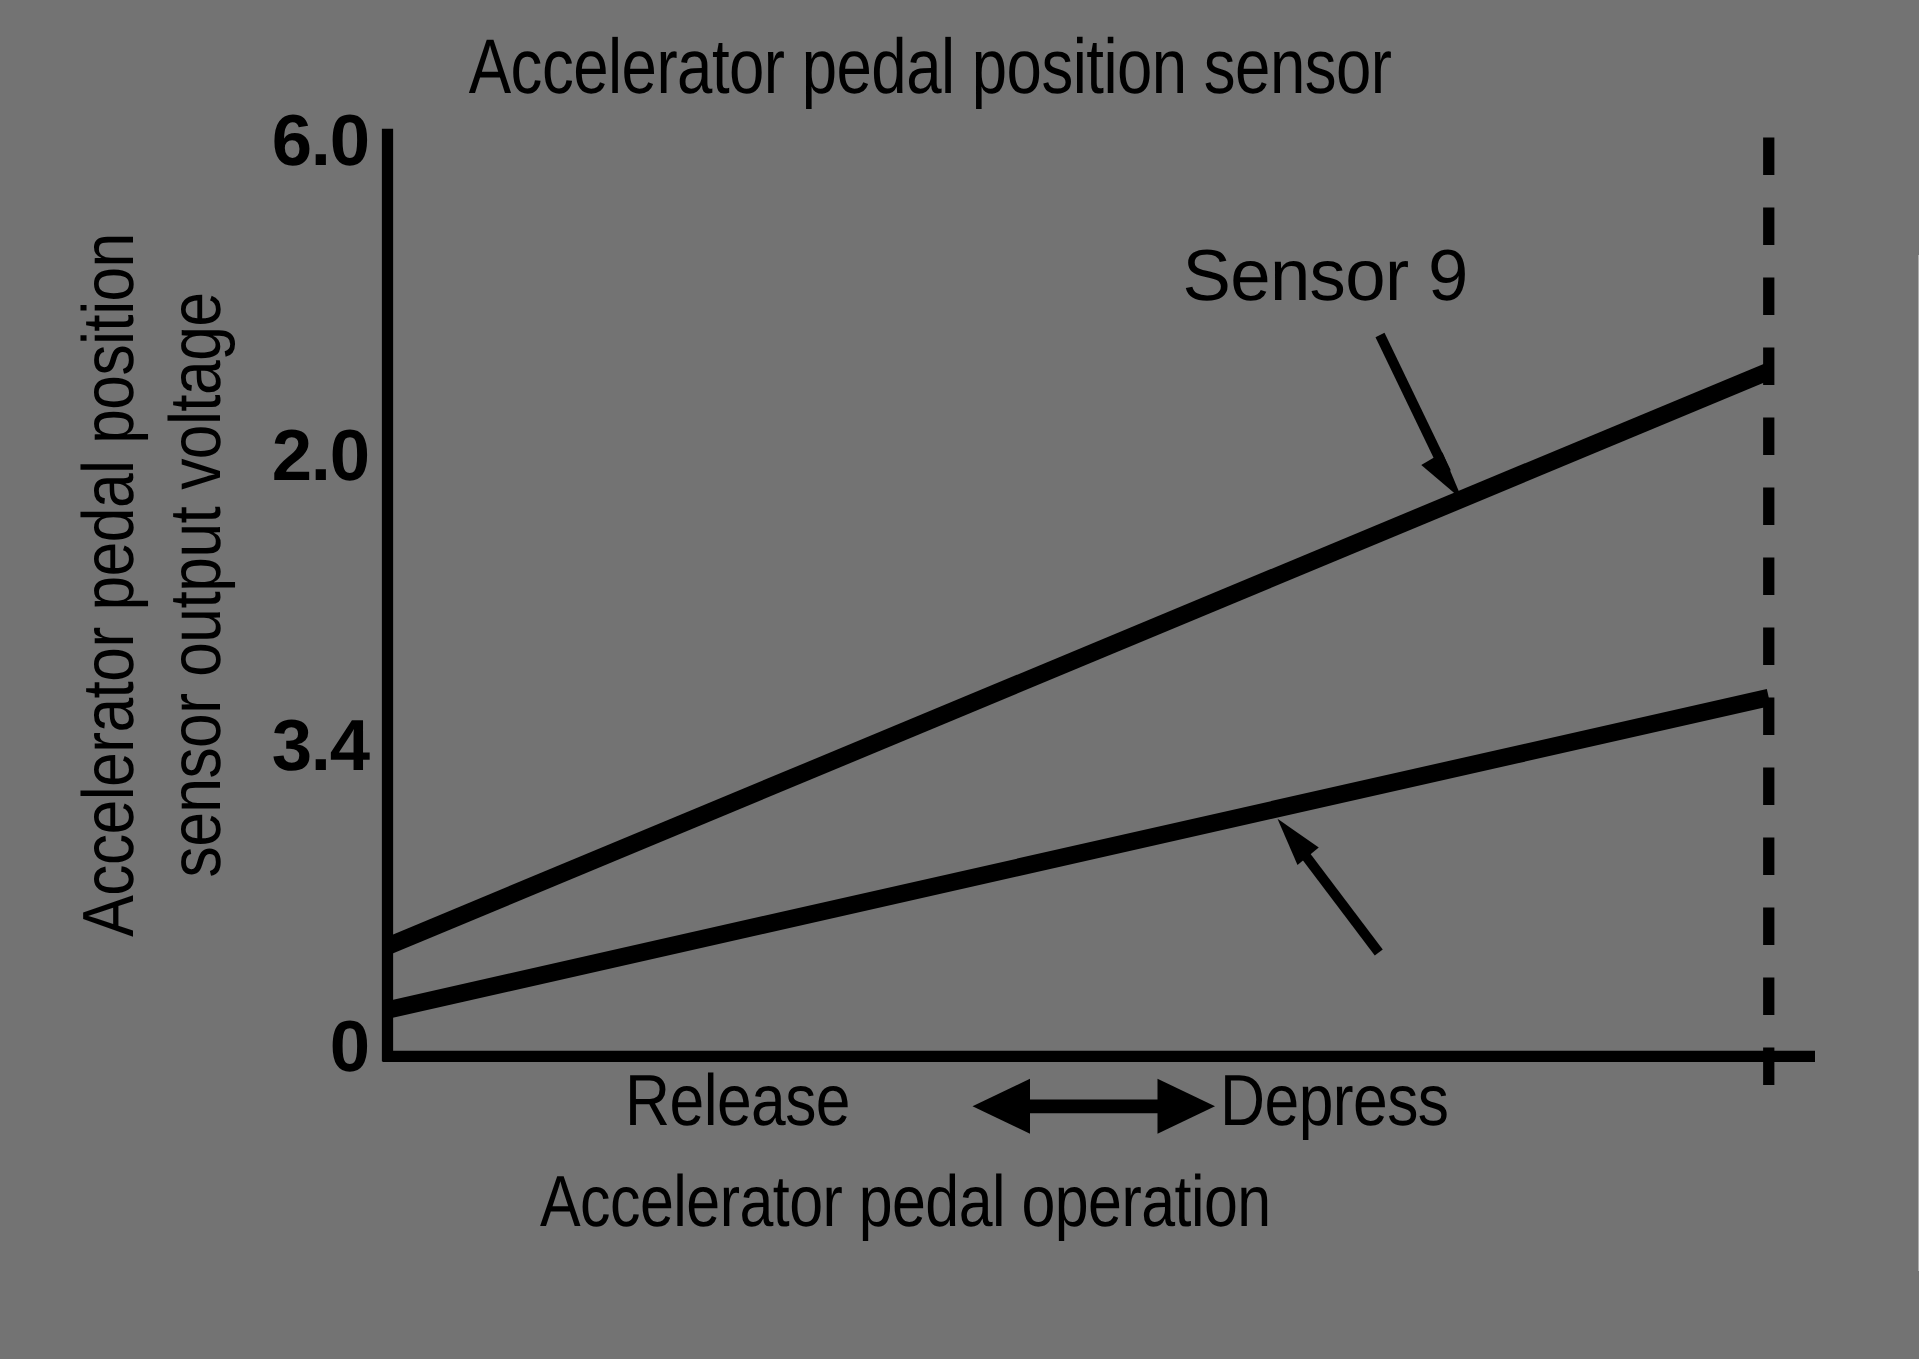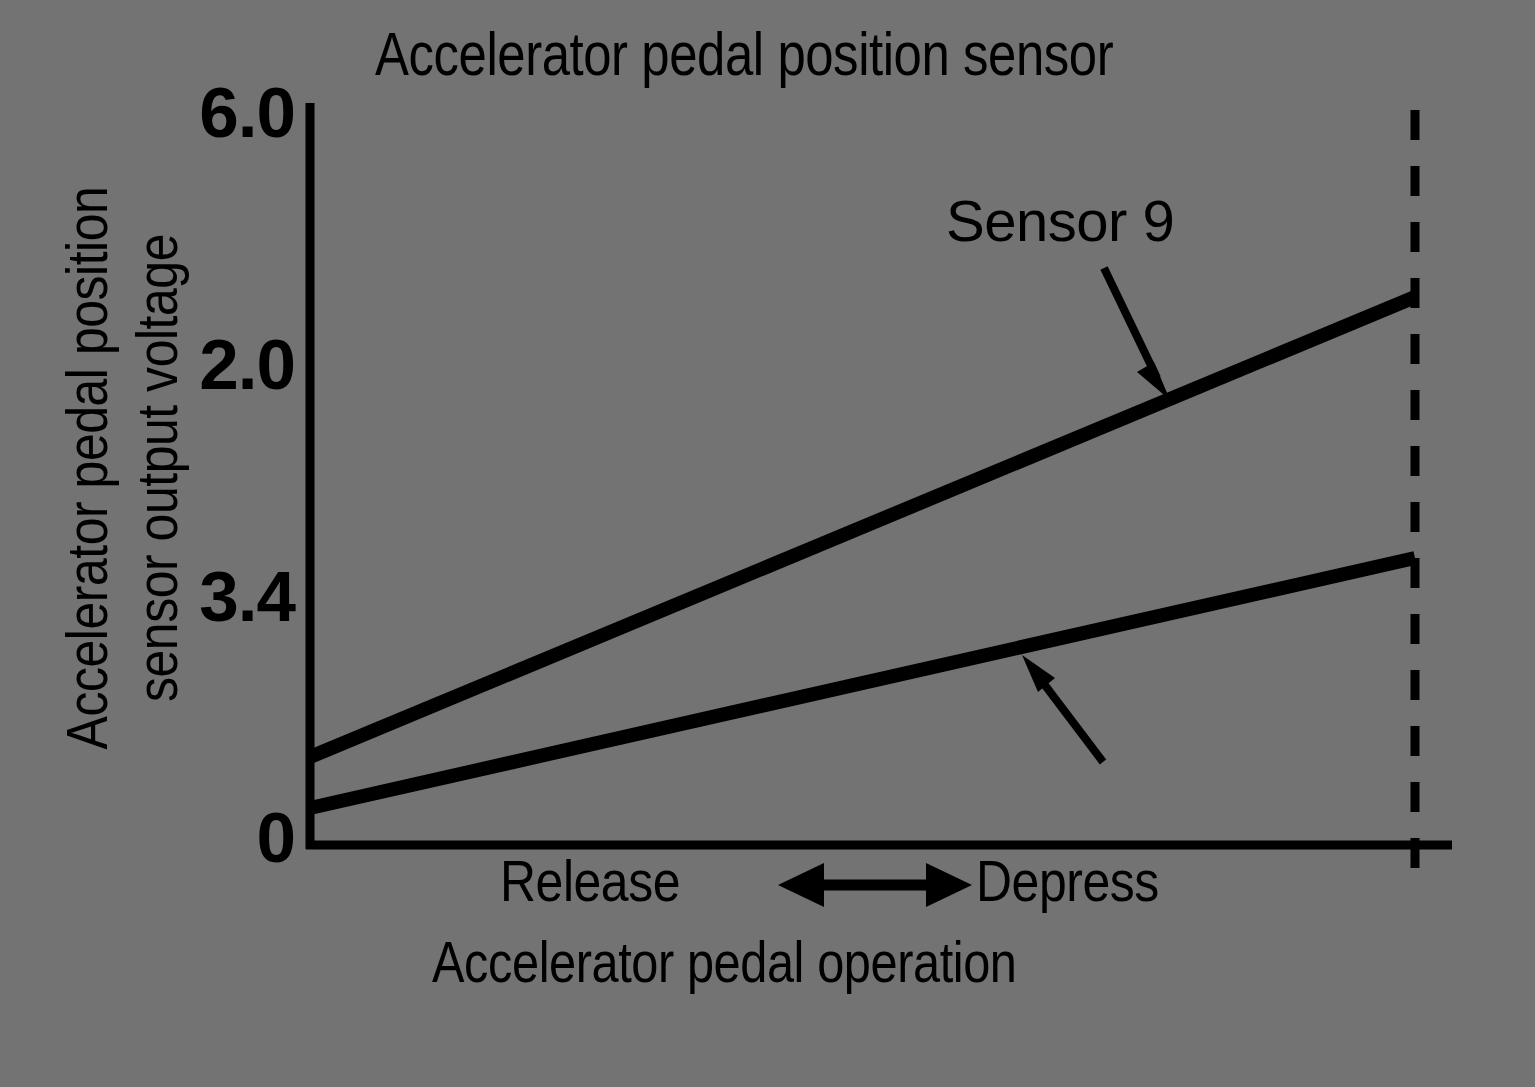--- a/index.html
+++ b/index.html
@@ -86,21 +86,21 @@
     width: 800px;
     left: -243px;
     top: 437px;
     transform: rotate(-90deg) scaleX(0.86);
   }
   .ytick {
     position: absolute;
     right: 0;
     text-align: center;
     font-weight: bold;
-    font-size: 71px;
+    font-size: 58px;
     line-height: 62px;
     letter-spacing: -1px;
     white-space: nowrap;
   }
   .ytick-box {
     position: absolute;
     left: 100px;
     width: 195px;
     height: 0;
   }

